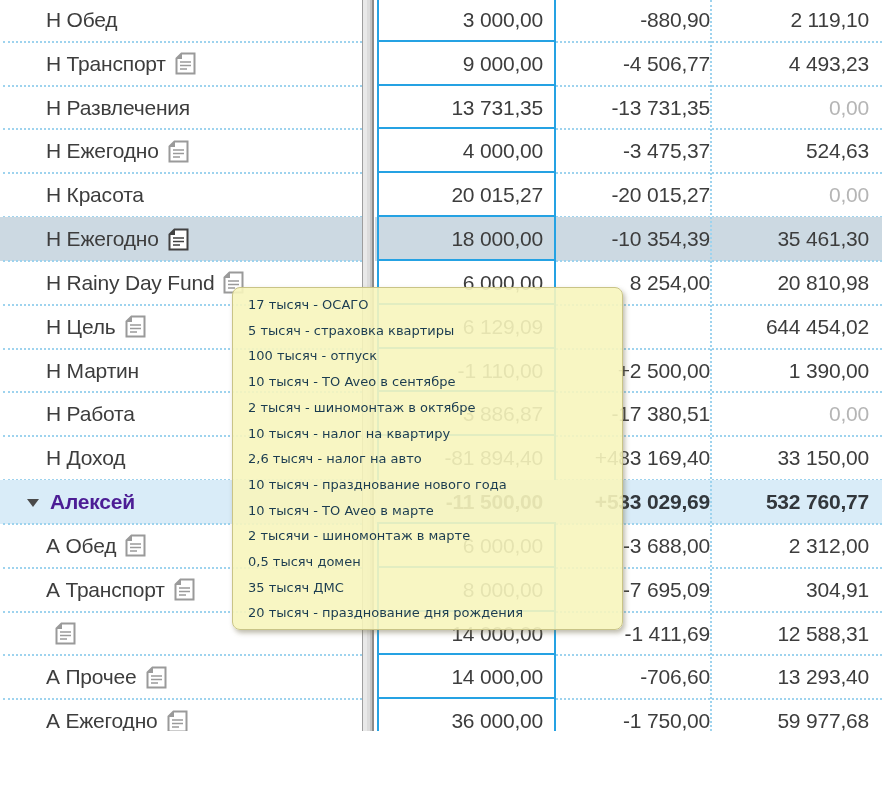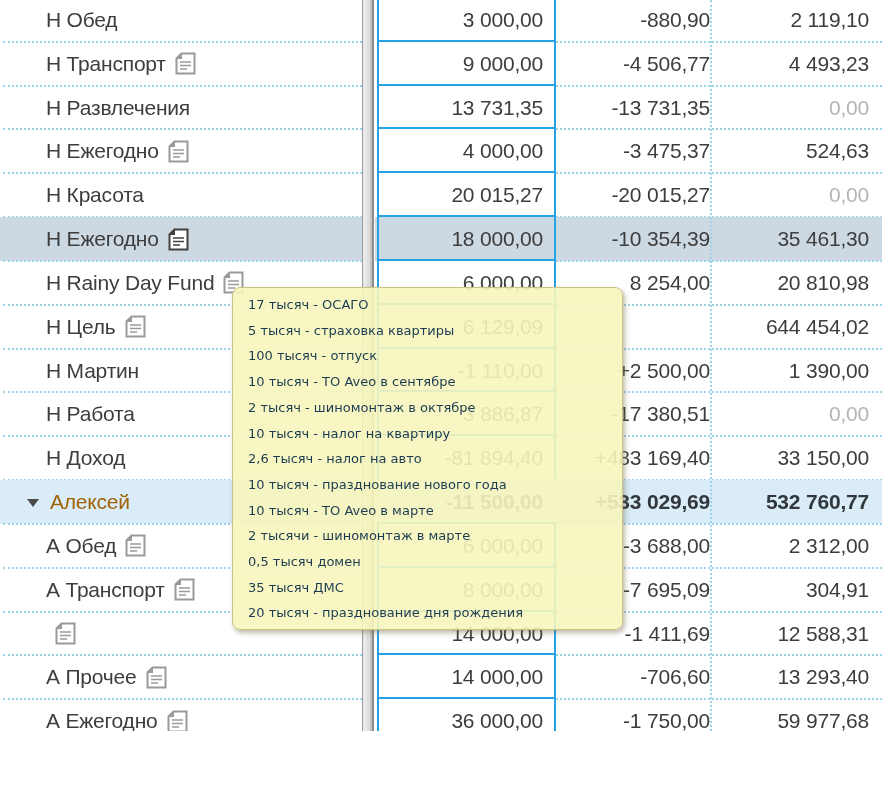--- a/index.html
+++ b/index.html
@@ -12,21 +12,21 @@
   .row::before{content:"";position:absolute;left:3px;width:359px;bottom:-1px;height:0;
                border-bottom:2px dotted #9ed3ee;}
   .row::after{content:"";position:absolute;left:556px;right:0;bottom:-1px;height:0;
               border-bottom:2px dotted #9ed3ee;}
   .row.selected{background:#ccd9e2;padding-left:20px;}
   .row.master{background:#d9ecf8;}
 
   .name-cell{position:absolute;left:0;top:0;bottom:0;width:362px;display:flex;
              align-items:center;padding-left:46px;box-sizing:border-box;
              font-size:21px;letter-spacing:-0.2px;white-space:nowrap;overflow:visible;}
-  .master .name-cell{padding-left:50px;font-weight:normal;color:#a16207;}
+  .master .name-cell{padding-left:50px;font-weight:bold;color:#4c1d95;}
   .collapse-icon{position:absolute;left:27px;top:50%;margin-top:-3px;width:0;height:0;
              border-left:6px solid transparent;border-right:6px solid transparent;
              border-top:8px solid #4a4a4a;}
   .note-icon{margin-left:9px;color:#9a9a9a;flex:0 0 auto;}
   .note-icon.dark{color:#414141;}
 
   .budget-box{position:absolute;left:377px;top:-2px;bottom:-2px;width:179px;
               box-sizing:border-box;border:2px solid #25a2e3;background:#fff;}
   .selected .budget-box{background:#ccd9e2;}
   .num{position:absolute;top:0;bottom:0;display:flex;align-items:center;

